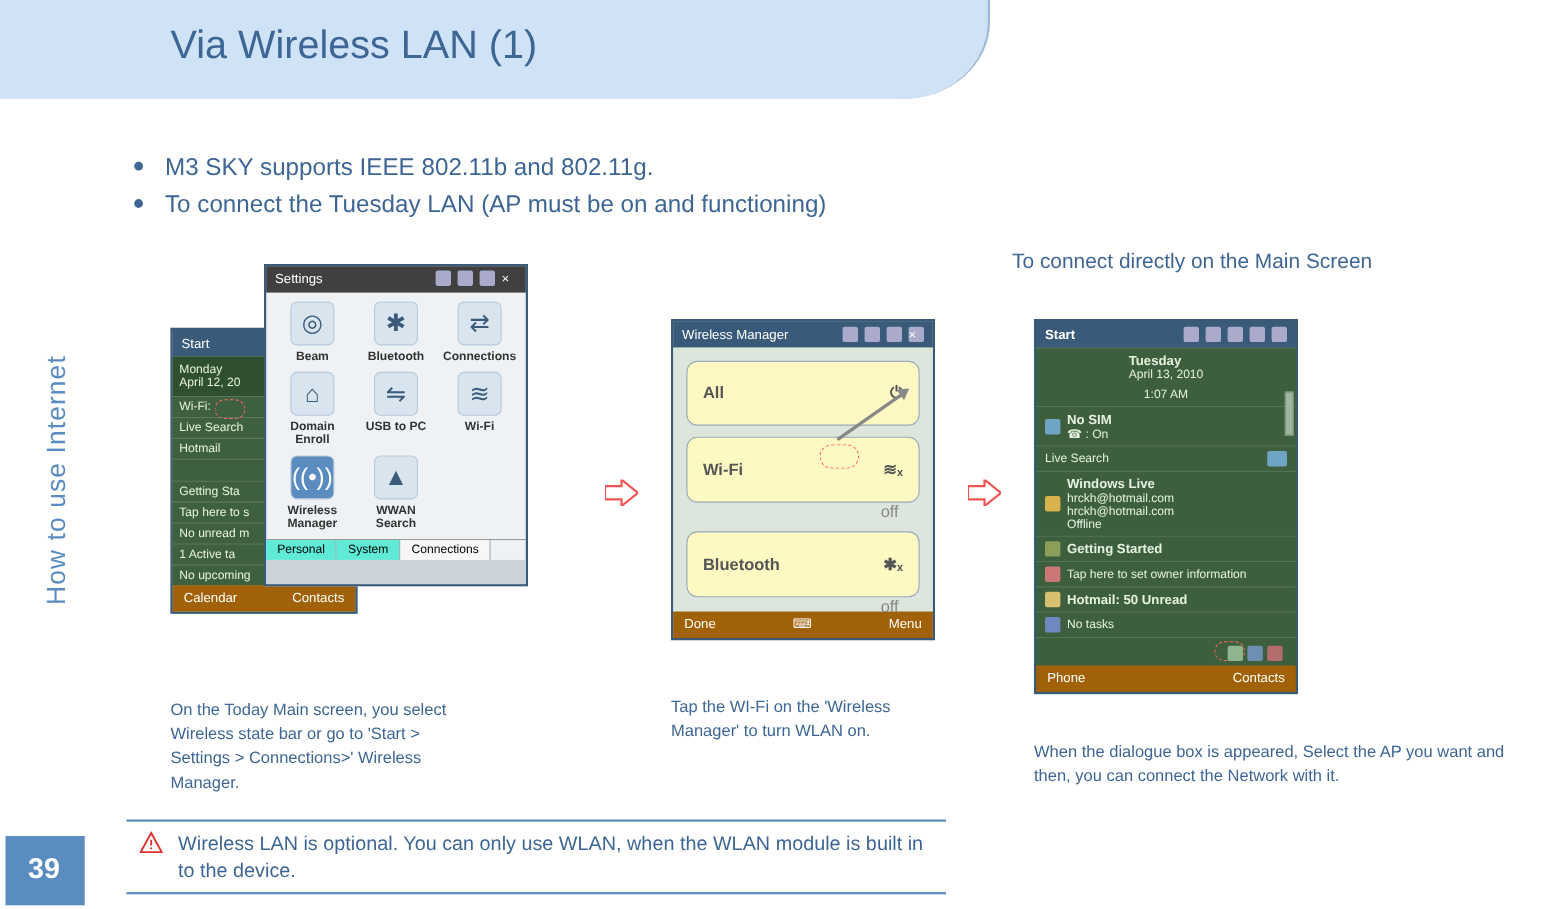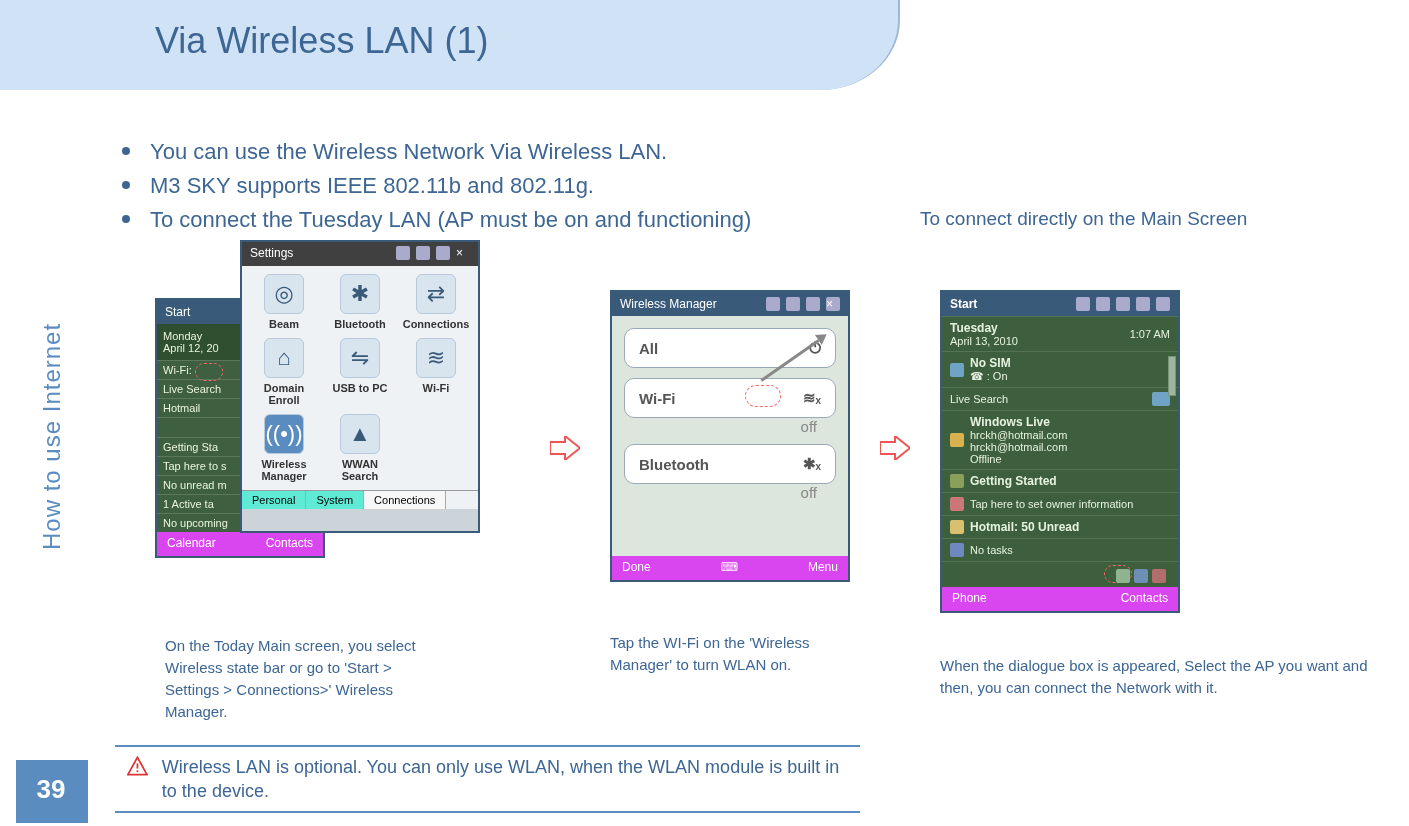--- a/index.html
+++ b/index.html
@@ -1,49 +1,49 @@
 <!DOCTYPE html>
 <html><head>
 <meta charset="utf-8">
 <style>
   * { box-sizing: border-box; }
   body { margin: 0; padding: 0; font-family: Tahoma, Verdana, sans-serif; background: #fff; width: 1409px; height: 826px; position: relative; overflow: hidden; }
 
-  .page-number { position: absolute; left: 16px; top: 760px; background: #5a8cc0; color: #fff; font-size: 26px; font-weight: bold; padding: 14px 18px 18px 16px; width: 72px; text-align: center; }
+  .page-number { position: absolute; left: 5px; top: 760px; background: #5a8cc0; color: #fff; font-size: 26px; font-weight: bold; padding: 14px 18px 18px 16px; width: 72px; text-align: center; }
 
   .side-label { position: absolute; left: 38px; top: 550px; transform: rotate(-90deg); transform-origin: left top; color: #5a8cc0; font-size: 24px; letter-spacing: 1px; white-space: nowrap; }
 
   .header-curve { position: absolute; left: 0; top: 0; width: 900px; height: 90px; background: #d0e2f5; border-right: 2px solid #9db7d6; border-bottom-right-radius: 80px 70px; }
 
   .title { position: absolute; left: 155px; top: 20px; color: #3d6694; font-size: 36px; }
 
   .bullets { position: absolute; left: 122px; top: 135px; list-style: none; margin: 0; padding: 0; }
   .bullets li { position: relative; color: #3d6694; font-size: 22px; line-height: 34px; padding-left: 28px; }
   .bullets li::before { content: ""; position: absolute; left: 0; top: 12px; width: 8px; height: 8px; background: #3d6694; border-radius: 50%; }
 
-  .connect-note { position: absolute; left: 920px; top: 208px; color: #3d6694; font-size: 19px; }
+  .connect-note { position: absolute; left: 920px; top: 228px; color: #3d6694; font-size: 19px; }
 
   .shot { position: absolute; }
   .shot .cap { color: #3d6694; font-size: 15px; line-height: 22px; margin-top: 10px; }
 
   
   .arrow { position: absolute; width: 30px; height: 24px; color: #e55; }
   .arrow svg { width: 100%; height: 100%; }
 
   
   .warn { position: absolute; left: 115px; top: 745px; width: 745px; border-top: 2px solid #5a8cc0; border-bottom: 2px solid #5a8cc0; background: #fff; padding: 8px 12px; display: flex; gap: 14px; }
   .warn .tri { width: 24px; height: 22px; }
   .warn-text { color: #3d6694; font-size: 18px; line-height: 24px; }
 
   
   .pda { width: 240px; border: 2px solid #3a5a7a; background: #a9c7b5; font-size: 12px; color: #333; position: relative; }
   .pda .bar  { background: #3a5a7a; color: #fff; padding: 4px 8px; display: flex; justify-content: space-between; align-items: center; font-size: 12px; height: 24px; }
   .pda .bar .ico { display: flex; gap: 6px; }
   .pda .bar .ico span { display: inline-block; width: 14px; height: 14px; background: #aac; border-radius: 2px; }
-  .pda .footer { background: #d946ef; color: #fff; display: flex; justify-content: space-between; padding: 4px 10px; height: 24px; font-size: 12px; }
+  .pda .footer { background: #a16207; color: #fff; display: flex; justify-content: space-between; padding: 4px 10px; height: 24px; font-size: 12px; }
 
   
   .settings { position: absolute; left: 85px; top: -50px; width: 240px; background: #eef2f4; border: 2px solid #3a5a7a; font-size: 12px; }
   .settings .bar { background: #404040; color: #fff; padding: 4px 8px; display: flex; justify-content: space-between; height: 24px; }
   .icon-grid { display: grid; grid-template-columns: repeat(3, 1fr); gap: 8px; padding: 8px; font-size: 11px; text-align: center; }
   .ic { display: flex; flex-direction: column; align-items: center; gap: 4px; line-height: 12px; }
   .ic .g { width: 40px; height: 40px; background: #d8e4ee; border-radius: 6px; display: flex; align-items: center; justify-content: center; font-size: 22px; color: #3a5a7a; border: 1px solid #b7c9da; }
   .ic .g.sel { background: #5a8cc0; color: #fff; }
   .ic-label { font-weight: bold; color: #333; }
   .tab-row { display: flex; border-top: 1px solid #999; }
@@ -52,21 +52,21 @@
   .kb-bar { background: #ccd4da; height: 22px; }
 
   
   .today { width: 170px; font-size: 11px; color: #e8f4dc; }
   .today .sec { border-top: 1px solid rgba(255,255,255,0.15); padding: 3px 6px; background: #3f6040; }
   .today-head { background: #2f4f30; padding: 6px; }
   .today-body { background: #3f6040; }
 
   
   .wm-body { background: #dde6dc; padding: 12px; height: 240px; }
-  .wm-btn { background: #ffffff; border: 1px solid #9ab; border-radius: 10px; padding: 10px 14px; margin-bottom: 10px; display: flex; justify-content: space-between; align-items: center; font-weight: bold; font-size: 15px; color: #555; position: relative; gap: 21px; }
+  .wm-btn { background: #fef9c3; border: 1px solid #9ab; border-radius: 10px; padding: 20px 14px; margin-bottom: 10px; display: flex; justify-content: space-between; align-items: center; font-weight: bold; font-size: 15px; color: #555; position: relative; gap: 21px; }
   .wm-btn .sub { position: absolute; right: 18px; bottom: -18px; font-size: 15px; font-weight: normal; color: #888; }
   .wm-wifi { position: relative; }
 
   
   .today2 { background: #3d5f3d; color: #e5f2e0; }
   .today2 .row { padding: 4px 8px; border-top: 1px solid rgba(255,255,255,0.12); font-size: 11px; display: flex; gap: 6px; align-items: center; }
   .today2 .hd { font-weight: bold; font-size: 12px; }
   .today2 .bar b { font-weight: bold; }
   .row-ico { width: 14px; height: 14px; background: #d8b34d; border-radius: 2px; flex-shrink: 0; }
   .dashed-ring { position: absolute; border: 1px dashed #f66; border-radius: 18px; width: 28px; height: 18px; pointer-events: none; }
@@ -77,21 +77,20 @@
 </style>
 </head>
 <body>
 
 <div class="header-curve"></div>
 <div class="title">Via Wireless LAN (1)</div>
 <div class="side-label">How to use Internet</div>
 <div class="page-number">39</div>
 
 <ul class="bullets">
-  <li>You can use the Wireless Network Via Wireless LAN.</li>
   <li>M3 SKY supports IEEE 802.11b and 802.11g.</li>
   <li>To connect the Tuesday LAN (AP must be on and functioning)</li>
 </ul>
 
 <div class="connect-note">To connect directly on the Main Screen</div>
 
 <div class="arrow" style="left:550px; top:436px;">
   <svg viewBox="0 0 30 24">
       <path d="M0 6 H15 V0 L30 12 L15 24 V18 H0 Z" fill="none" stroke="#e55" stroke-width="2"></path>
     </svg>
@@ -180,21 +179,21 @@
       <div></div>
     </div>
     <div class="tab-row">
       <div>Personal</div>
       <div>System</div>
       <div class="active">Connections</div>
     </div>
     <div class="kb-bar"></div>
   </div>
 
-  <div class="cap" style="position:absolute; top:335px; left:10px; width:280px;">On the Today Main screen, you select Wireless state bar or go to 'Start &gt; Settings &gt; Connections&gt;' Wireless Manager.</div>
+  <div class="cap" style="position:absolute; top:335px; left:0; width:280px;">On the Today Main screen, you select Wireless state bar or go to 'Start &gt; Settings &gt; Connections&gt;' Wireless Manager.</div>
 </div>
 
 <div class="shot" style="left:610px; top:290px; width:260px;">
   <div class="pda">
     <div class="bar">
       <span>Wireless Manager</span>
       <span class="ico">
           <span></span>
           <span></span>
           <span></span>
@@ -233,21 +232,21 @@
     <div class="bar">
       <b>Start</b>
       <span class="ico">
           <span></span>
           <span></span>
           <span></span>
           <span></span>
           <span></span>
         </span>
     </div>
-    <div class="row" style="justify-content:space-between;">
+    <div class="row" style="justify-content:space-between;flex-direction:column;">
       <span>
         <span class="hd">Tuesday</span><br>
         <span>April 13, 2010</span>
       </span>
       <span>1:07 AM</span>
     </div>
     <div class="row">
       <span class="row-ico" style="background:#6fa4c4;"></span>
       <span>
         <span class="hd">No SIM</span><br>

